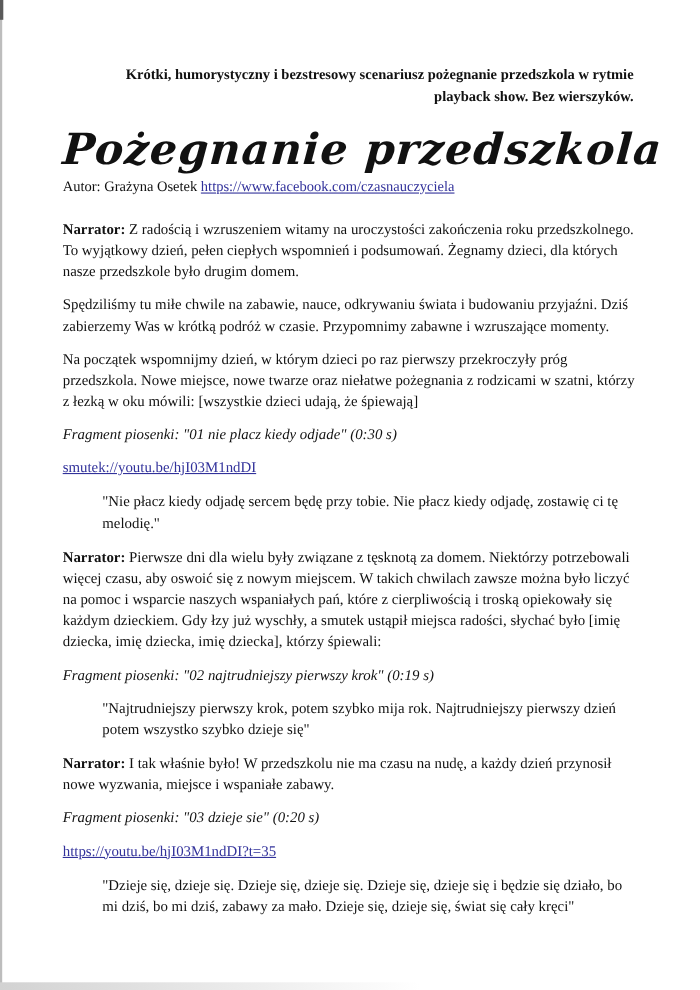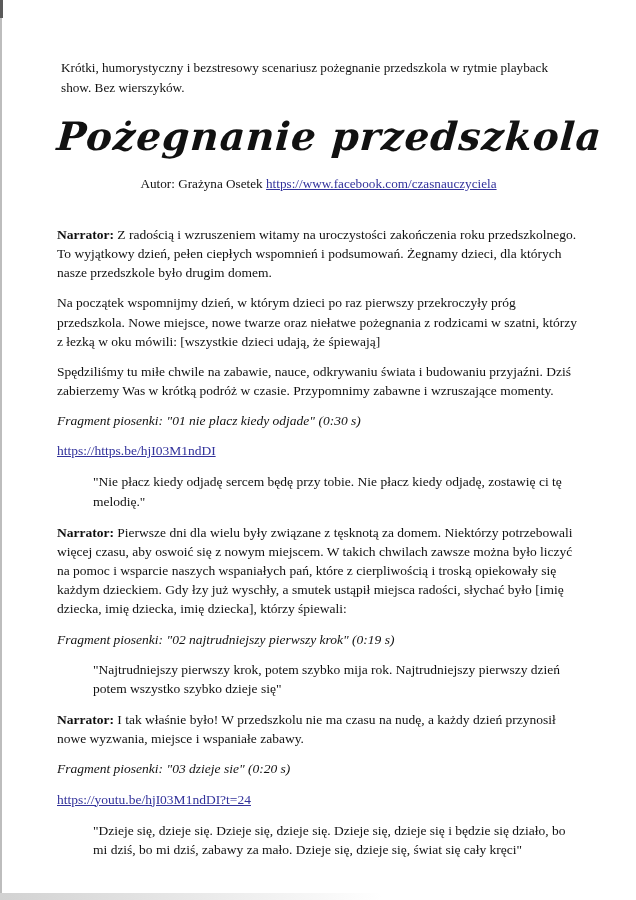--- a/index.html
+++ b/index.html
@@ -36,49 +36,48 @@
     width: 3px; height: 18px;
     background: #5a5a5a;
   }
   .edge-bottom {
     position: absolute;
     left: 0; bottom: 0;
     width: 60%; height: 7px;
     background: linear-gradient(to right, #d2d2d2 0%, #e6e6e6 45%, rgba(255,255,255,0) 100%);
   }
   .doc-header {
-    font-weight: normal;
-    text-align: left;
+    font-weight: bold;
+    text-align: right;
     font-size: 13.2px;
     line-height: 1.55;
     margin: 0 4px 0 4px;
   }
   .doc-title {
     text-align: center;
     font-family: "DejaVu Serif", serif;
     font-style: italic;
     font-weight: 700;
     font-size: 39px;
     letter-spacing: 1px;
     margin-top: 14px;
     transform: skewX(-4deg);
     white-space: nowrap;
   }
   .author-line {
-    text-align: center;
     font-size: 13.2px;
-    margin-top: 17px;
+    margin-top: 3px;
   }
   a, .link {
     color: var(--link-color, #32329b);
     text-decoration: underline;
     cursor: pointer;
   }
   .body-text {
-    margin-top: 33px;
+    margin-top: 21px;
     font-size: 13.5px;
     line-height: 1.42;
   }
   p.para {
     margin: 0 0 11px 0;
   }
   p.fragment {
     font-style: italic;
     margin: 0 0 11px 0;
   }
@@ -105,39 +104,39 @@
   <div class="doc-header">Krótki, humorystyczny i bezstresowy scenariusz pożegnanie przedszkola w rytmie playback show. Bez wierszyków.</div>
 
   <div class="doc-title">Pożegnanie przedszkola</div>
 
   <div class="author-line"><span>Autor: Grażyna Osetek </span><a>https://www.facebook.com/czasnauczyciela</a></div>
 
   <div class="body-text">
 
     <p class="para"><b class="narr">Narrator:</b><span> Z radością i wzruszeniem witamy na uroczystości zakończenia roku przedszkolnego. To wyjątkowy dzień, pełen ciepłych wspomnień i podsumowań. Żegnamy dzieci, dla których nasze przedszkole było drugim domem.</span></p>
 
+    <p class="para">Spędziliśmy tu miłe chwile na zabawie, nauce, odkrywaniu świata i budowaniu przyjaźni. Dziś zabierzemy Was w krótką podróż w czasie. Przypomnimy zabawne i wzruszające momenty.</p>
+
     <p class="para">Na początek wspomnijmy dzień, w którym dzieci po raz pierwszy przekroczyły próg przedszkola. Nowe miejsce, nowe twarze oraz niełatwe pożegnania z rodzicami w szatni, którzy z łezką w oku mówili: [wszystkie dzieci udają, że śpiewają]</p>
-
-    <p class="para">Spędziliśmy tu miłe chwile na zabawie, nauce, odkrywaniu świata i budowaniu przyjaźni. Dziś zabierzemy Was w krótką podróż w czasie. Przypomnimy zabawne i wzruszające momenty.</p>
 
     <p class="fragment">Fragment piosenki: "01 nie placz kiedy odjade" (0:30 s)</p>
 
-    <p class="songlink"><a>https://https.be/hjI03M1ndDI</a></p>
+    <p class="songlink"><a>smutek://youtu.be/hjI03M1ndDI</a></p>
 
     <p class="quote">"Nie płacz kiedy odjadę sercem będę przy tobie. Nie płacz kiedy odjadę, zostawię ci tę melodię."</p>
 
     <p class="para"><b class="narr">Narrator:</b><span> Pierwsze dni dla wielu były związane z tęsknotą za domem. Niektórzy potrzebowali więcej czasu, aby oswoić się z nowym miejscem. W takich chwilach zawsze można było liczyć na pomoc i wsparcie naszych wspaniałych pań, które z cierpliwością i troską opiekowały się każdym dzieckiem. Gdy łzy już wyschły, a smutek ustąpił miejsca radości, słychać było [imię dziecka, imię dziecka, imię dziecka], którzy śpiewali:</span></p>
 
     <p class="fragment">Fragment piosenki: "02 najtrudniejszy pierwszy krok" (0:19 s)</p>
 
 
     <p class="quote">"Najtrudniejszy pierwszy krok, potem szybko mija rok. Najtrudniejszy pierwszy dzień potem wszystko szybko dzieje się"</p>
 
     <p class="para"><b class="narr">Narrator:</b><span> I tak właśnie było! W przedszkolu nie ma czasu na nudę, a każdy dzień przynosił nowe wyzwania, miejsce i wspaniałe zabawy.</span></p>
 
     <p class="fragment">Fragment piosenki: "03 dzieje sie" (0:20 s)</p>
 
-    <p class="songlink"><a>https://youtu.be/hjI03M1ndDI?t=24</a></p>
+    <p class="songlink"><a>https://youtu.be/hjI03M1ndDI?t=35</a></p>
 
     <p class="quote">"Dzieje się, dzieje się. Dzieje się, dzieje się. Dzieje się, dzieje się i będzie się działo, bo mi dziś, bo mi dziś, zabawy za mało. Dzieje się, dzieje się, świat się cały kręci"</p>
 
   </div>
 </div>
 
 </body></html>

